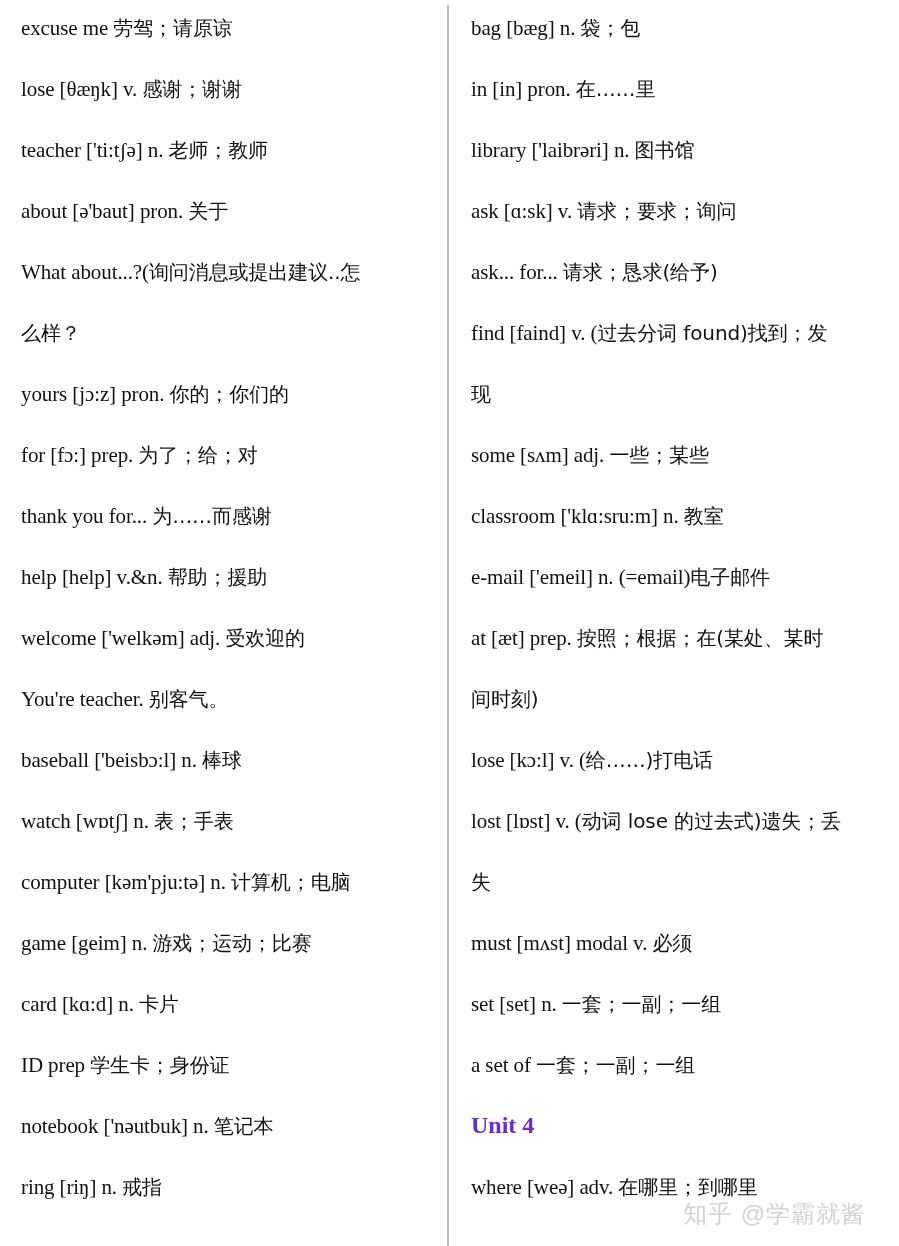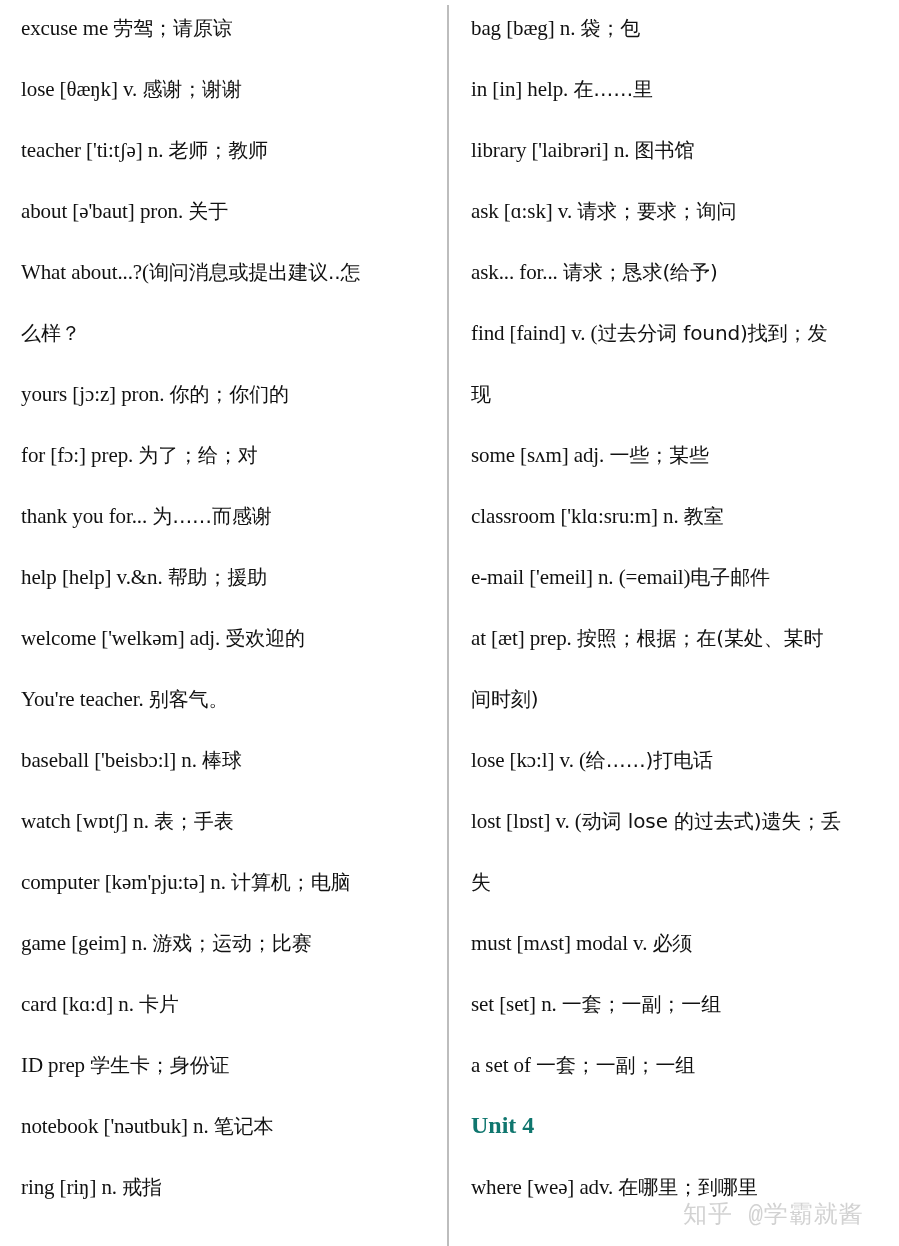--- a/index.html
+++ b/index.html
@@ -53,21 +53,21 @@
       height: 30px;
       line-height: 30px;
       font-size: 24px;
       font-weight: bold;
       font-family: "Liberation Serif", serif;
     }
     .watermark {
       position: absolute;
       left: 683px;
       top: 1193px;
-      font-family: Liberation Mono, monospace;
+      font-family: Liberation Sans, sans-serif;
       font-size: 24px;
       color: #d2d2d2;
       white-space: nowrap;
       letter-spacing: 1px;
     }
   </style>
 </head>
 <body>
 
 <div class="page">
@@ -92,35 +92,35 @@
     <div class="line" style="top:984px"><span>card [kɑ:d] n. </span><span class="cn">卡片</span></div>
     <div class="line" style="top:1045px"><span>ID prep </span><span class="cn">学生卡；身份证</span></div>
     <div class="line" style="top:1106px"><span>notebook ['nəutbuk] n. </span><span class="cn">笔记本</span></div>
     <div class="line" style="top:1167px"><span>ring [riŋ] n. </span><span class="cn">戒指</span></div>
   </div>
 
   <div class="divider"></div>
 
   <div class="column col-right">
     <div class="line" style="top:8px"><span>bag [bæg] n. </span><span class="cn">袋；包</span></div>
-    <div class="line" style="top:69px"><span>in [in] help. </span><span class="cn">在……里</span></div>
+    <div class="line" style="top:69px"><span>in [in] pron. </span><span class="cn">在……里</span></div>
     <div class="line" style="top:130px"><span>library ['laibrəri] n. </span><span class="cn">图书馆</span></div>
     <div class="line" style="top:191px"><span>ask [ɑ:sk] v. </span><span class="cn">请求；要求；询问</span></div>
     <div class="line" style="top:252px"><span>ask... for... </span><span class="cn">请求；恳求(给予)</span></div>
     <div class="line" style="top:313px"><span>find [faind] v. (</span><span class="cn">过去分词  found)找到；发</span></div>
     <div class="line" style="top:374px"><span></span><span class="cn">现</span></div>
     <div class="line" style="top:435px"><span>some [sʌm] adj. </span><span class="cn">一些；某些</span></div>
     <div class="line" style="top:496px"><span>classroom ['klɑ:sru:m] n. </span><span class="cn">教室</span></div>
     <div class="line" style="top:557px"><span>e-mail ['emeil] n. (=email)</span><span class="cn">电子邮件</span></div>
     <div class="line" style="top:618px"><span>at [æt] prep. </span><span class="cn">按照；根据；在(某处、某时</span></div>
     <div class="line" style="top:679px"><span></span><span class="cn">间时刻)</span></div>
     <div class="line" style="top:740px"><span>lose [kɔ:l] v. (</span><span class="cn">给……)打电话</span></div>
     <div class="line" style="top:801px"><span>lost [lɒst] v. (</span><span class="cn">动词 lose 的过去式)遗失；丢</span></div>
     <div class="line" style="top:862px"><span></span><span class="cn">失</span></div>
     <div class="line" style="top:923px"><span>must [mʌst] modal v. </span><span class="cn">必须</span></div>
     <div class="line" style="top:984px"><span>set [set] n. </span><span class="cn">一套；一副；一组</span></div>
     <div class="line" style="top:1045px"><span>a set of </span><span class="cn">一套；一副；一组</span></div>
-    <div class="unit-heading" style="top:1105px; color:#0f766e">Unit 4</div>
+    <div class="unit-heading" style="top:1105px; color:#6d28d9">Unit 4</div>
     <div class="line" style="top:1167px"><span>where [weə] adv. </span><span class="cn">在哪里；到哪里</span></div>
   </div>
 
   <div class="watermark">知乎 @学霸就酱</div>
 </div>
 
 </body></html>

